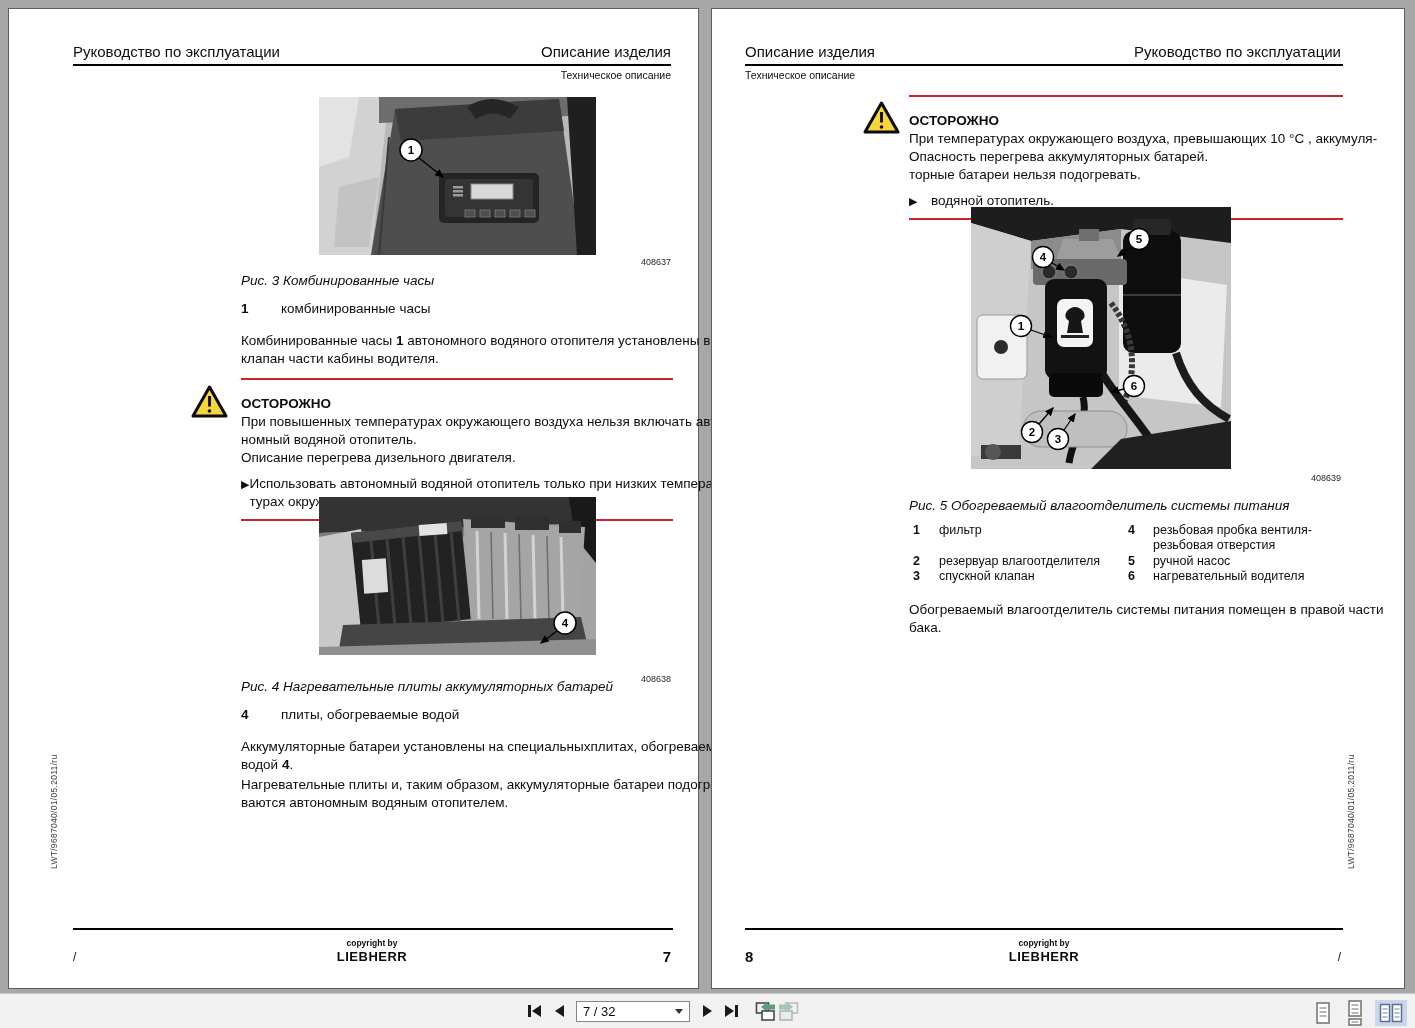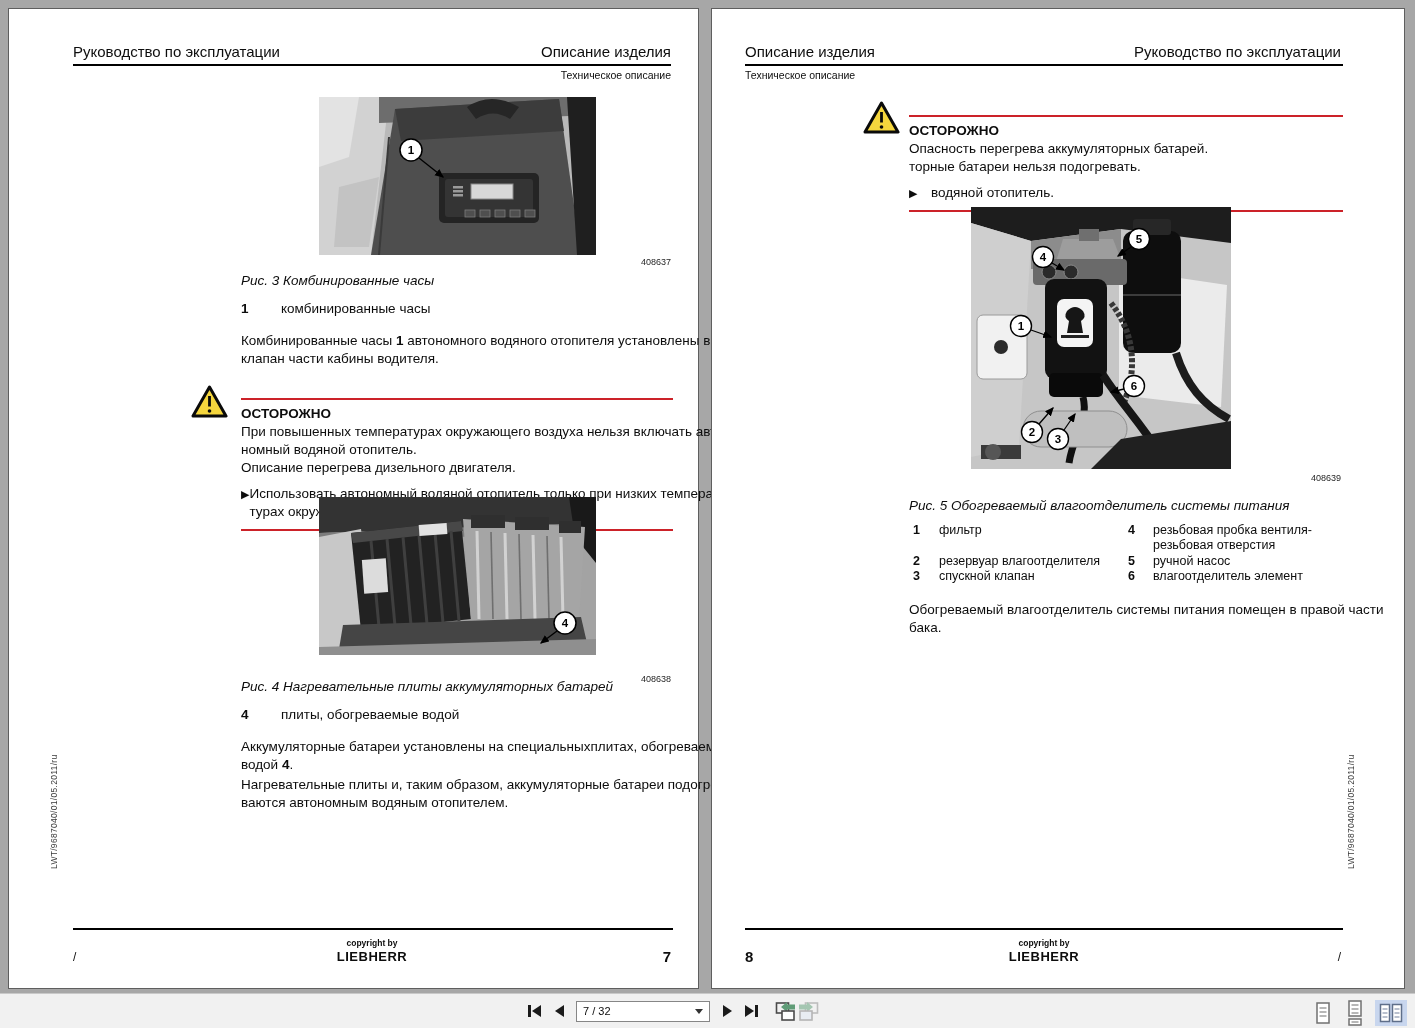--- a/index.html
+++ b/index.html
@@ -23,37 +23,37 @@
   .hdr-sub{font-size:10.5px;white-space:nowrap;}
   .rule{height:2px;background:#000;}
   .thin-rule{height:1.5px;background:#000;}
   .body-line{font-size:13.5px;line-height:18px;white-space:nowrap;}
   .sm-line{font-size:12.5px;line-height:15px;white-space:nowrap;}
   .italic{font-style:italic;}
   .bold{font-weight:bold;}
   .fig-num{font-size:9px;color:#262626;}
   .legend-num{display:inline-block;width:40px;font-weight:bold;}
   .warning{border-top:2px solid var(--warning-red);border-bottom:2px solid var(--warning-red);
-           padding:5px 0 8px 0;margin-top:20px;}
+           padding:15px 0 8px 0;}
   .warn-title{font-weight:bold;font-size:13.5px;line-height:18px;}
   .bullet-row{display:flex;margin-top:8px;}
   .bullet-glyph{width:22px;font-size:11px;line-height:18px;}
   .side-code{font-size:8.5px;color:#3a3a3a;letter-spacing:.3px;
              writing-mode:vertical-rl;transform:rotate(180deg);white-space:nowrap;}
   .copyright{font-size:8.5px;font-weight:bold;}
   .footer-logo{font-size:13px;font-weight:700;letter-spacing:.5px;line-height:20px;}
   .page-num{font-size:15px;font-weight:bold;}
   .slash-mark{font-size:12px;}
   .center598{width:598px;text-align:center;}
   .toolbar{position:absolute;left:0;bottom:0;width:1415px;height:35px;
            background:var(--toolbar-bg);border-top:1px solid #c9c9c9;}
   .navgroup{position:absolute;left:523px;top:6px;display:flex;align-items:center;}
   .tb-btn{display:flex;align-items:center;justify-content:center;width:24px;height:22px;cursor:default;}
-  .combo{width:134px;height:21px;background:#fff;border:1px solid #868686;display:flex;
-         align-items:center;font-size:11px;padding:0 6px;margin:0 5px;}
+  .combo{width:114px;height:21px;background:#fff;border:1px solid #868686;display:flex;
+         align-items:center;font-size:13px;padding:0 6px;margin:0 5px;}
   .caret{margin-left:auto;width:0;height:0;border-left:4px solid transparent;
          border-right:4px solid transparent;border-top:5px solid #333;}
   .viewgroup{position:absolute;right:8px;top:3px;display:flex;align-items:center;gap:8px;}
   .view-btn{display:flex;align-items:center;justify-content:center;padding:3px 4px;}
   .sel-view{background:var(--selected-view-bg);}
   svg text{font-family:"Liberation Sans","DejaVu Sans",sans-serif;font-size:11.5px;font-weight:bold;fill:#000;}
 </style>
 </head>
 <body>
 
@@ -197,20 +197,21 @@
 
   <div class="abs" style="left:151px;top:92px">
     <svg width="37" height="33" viewBox="0 0 37 33">
       <polygon points="18.5,2 35,31 2,31" fill="var(--warning-yellow)" stroke="#0a0a0a" stroke-width="3" stroke-linejoin="round"></polygon>
       <rect x="17.1" y="11" width="2.8" height="10.5" fill="#0a0a0a"></rect>
       <circle cx="18.5" cy="26" r="1.8" fill="#0a0a0a"></circle>
     </svg>
   </div>
   <div class="abs warning" style="left:197px;top:86px;width:434px">
     <div class="warn-title">ОСТОРОЖНО</div>
+    <div class="body-line">При температурах окружающего воздуха, превышающих 10 °C , аккумуля-</div>
     <div class="body-line">Опасность перегрева аккумуляторных батарей.</div>
     <div class="body-line">торные батареи нельзя подогревать.</div>
     <div class="bullet-row">
       <div class="bullet-glyph">▶</div>
       <div>
         <div class="body-line">водяной отопитель.</div>
       </div>
     </div>
   </div>
 
@@ -277,21 +278,21 @@
   <div class="abs sm-line bold" style="left:416px;top:514px">4</div>
   <div class="abs sm-line" style="left:441px;top:514px">резьбовая пробка вентиля-</div>
   <div class="abs sm-line" style="left:441px;top:529px">резьбовая отверстия</div>
   <div class="abs sm-line bold" style="left:201px;top:545px">2</div>
   <div class="abs sm-line" style="left:227px;top:545px">резервуар влагоотделителя</div>
   <div class="abs sm-line bold" style="left:416px;top:545px">5</div>
   <div class="abs sm-line" style="left:441px;top:545px">ручной насос</div>
   <div class="abs sm-line bold" style="left:201px;top:560px">3</div>
   <div class="abs sm-line" style="left:227px;top:560px">спускной клапан</div>
   <div class="abs sm-line bold" style="left:416px;top:560px">6</div>
-  <div class="abs sm-line" style="left:441px;top:560px">влагоотделитель элемент</div>
+  <div class="abs sm-line" style="left:441px;top:560px">нагревательный водителя</div>
 
   <div class="abs body-line" style="left:197px;top:592px">Обогреваемый влагоотделитель системы питания помещен в правой части</div>
   <div class="abs body-line" style="left:197px;top:610px">бака.</div>
 
   <div class="abs side-code" style="left:634px;top:746px;height:114px">LWT/9687040/01/05.2011/ru</div>
 
   <div class="abs thin-rule" style="left:33px;width:598px;top:919px"></div>
   <div class="abs copyright center598" style="left:33px;top:929px">copyright by</div>
   <div class="abs footer-logo center598" style="left:33px;top:938px">LIEBHERR</div>
   <div class="abs page-num" style="left:33px;top:939px">8</div>

